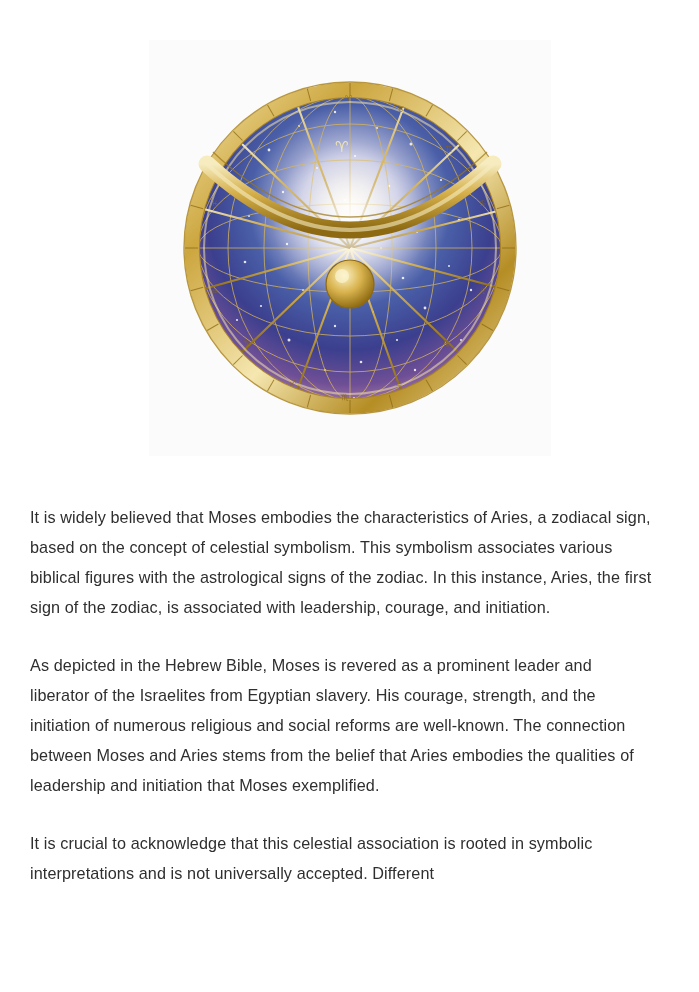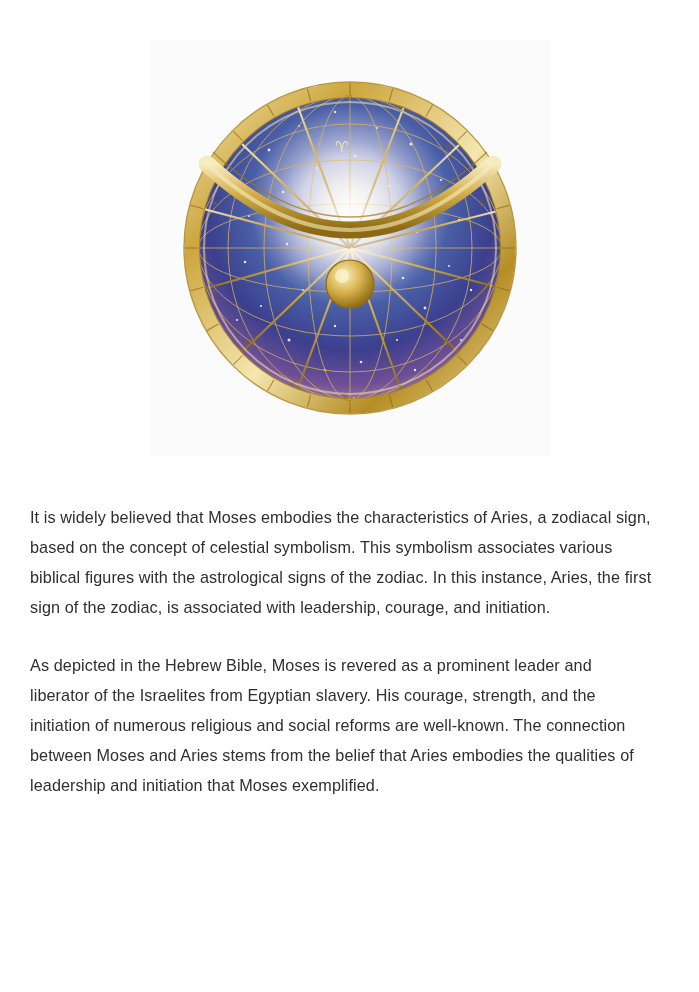--- a/index.html
+++ b/index.html
@@ -279,15 +279,16 @@
           <text x="62" y="254">♒</text>
           <text x="62" y="166">♓</text>
         </g>
       </svg>
     </div>
   </div>
 
   <div class="article">
     <p>It is widely believed that Moses embodies the characteristics of Aries, a zodiacal sign, based on the concept of celestial symbolism. This symbolism associates various biblical figures with the astrological signs of the zodiac. In this instance, Aries, the first sign of the zodiac, is associated with leadership, courage, and initiation.</p>
     <p>As depicted in the Hebrew Bible, Moses is revered as a prominent leader and liberator of the Israelites from Egyptian slavery. His courage, strength, and the initiation of numerous religious and social reforms are well-known. The connection between Moses and Aries stems from the belief that Aries embodies the qualities of leadership and initiation that Moses exemplified.</p>
+    <p>It is crucial to acknowledge that this celestial association is rooted in symbolic interpretations and is not universally accepted. Different</p>
   </div>
 
 </div>
 
 </body></html>

